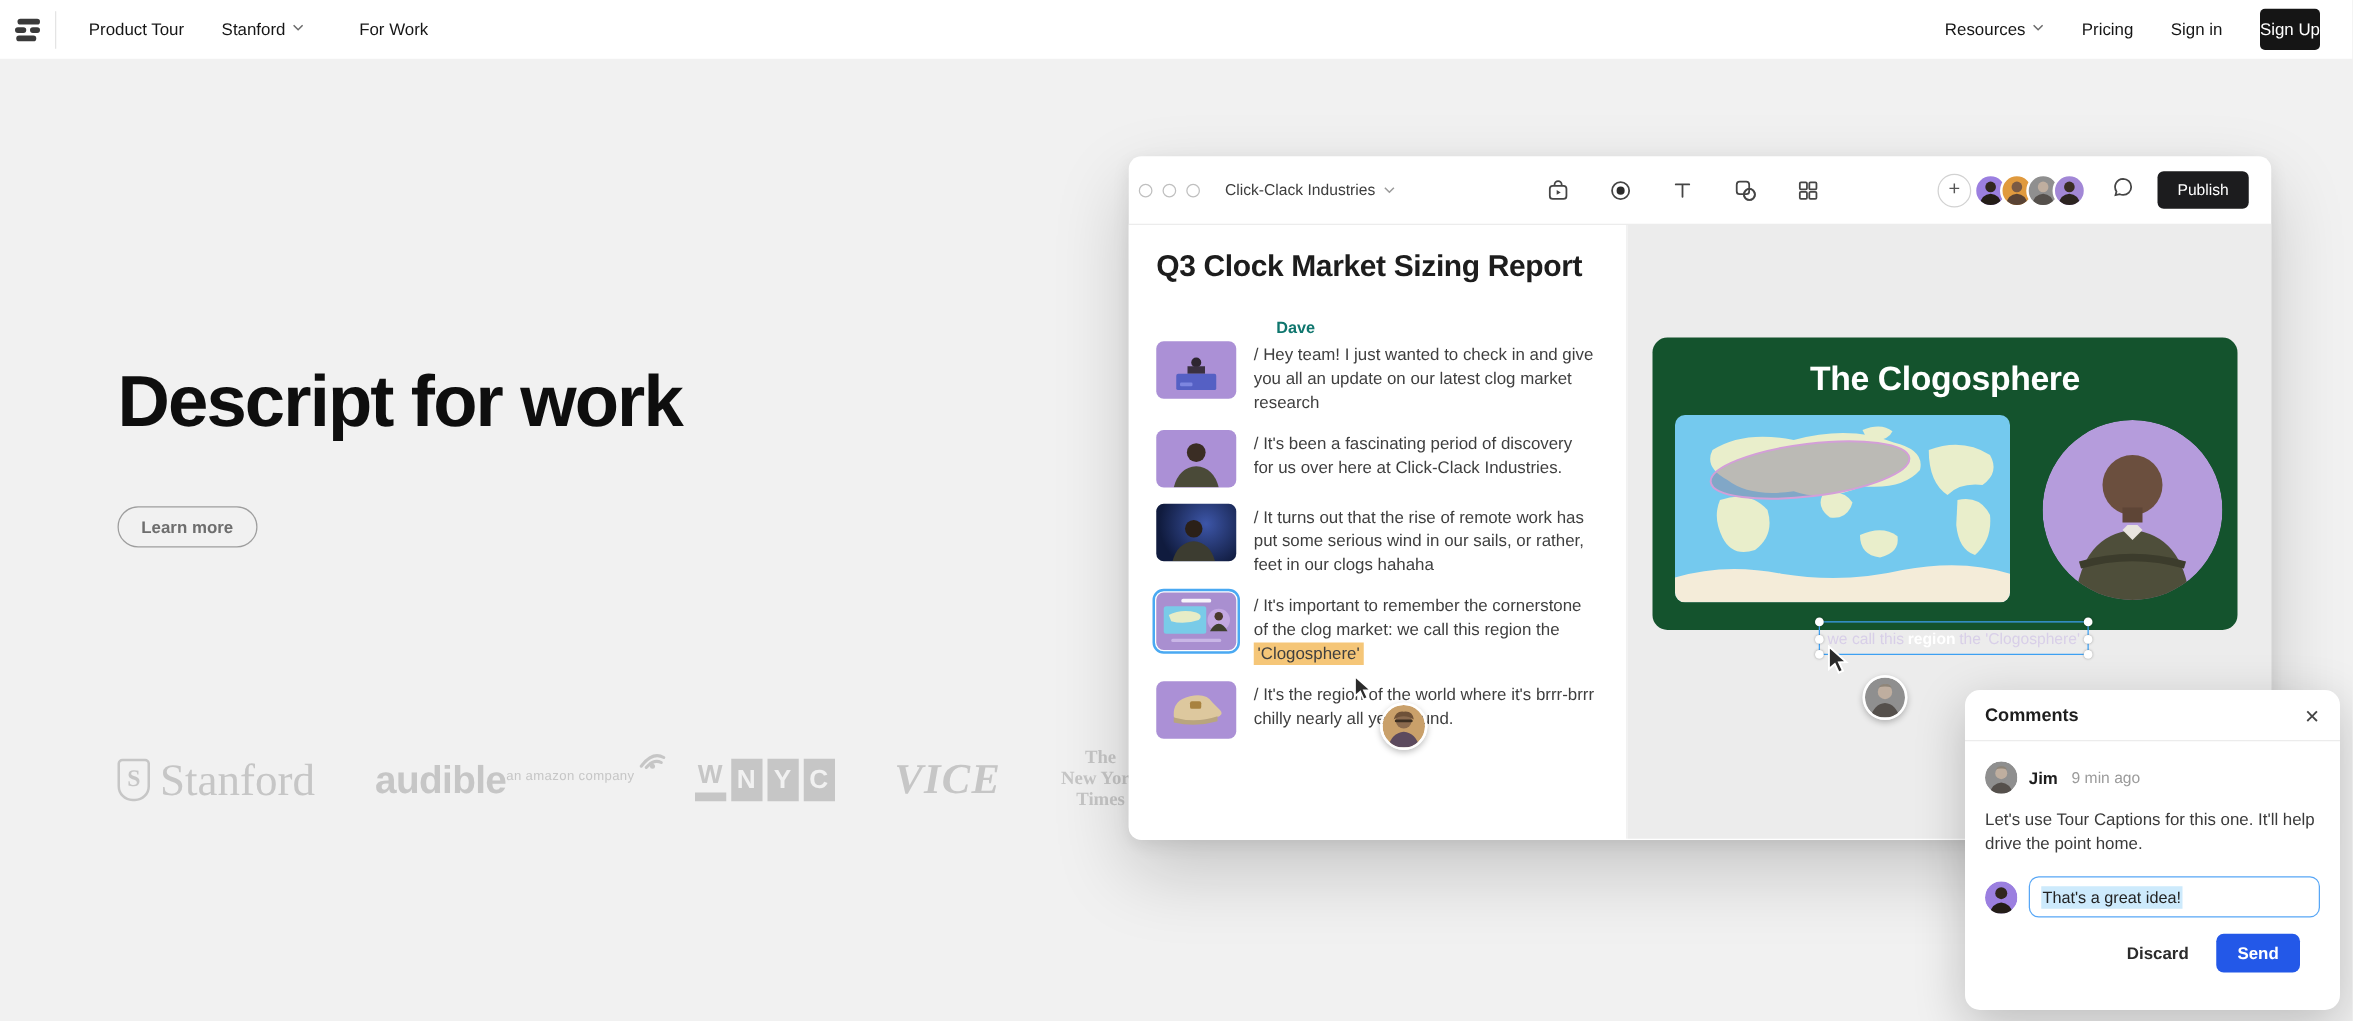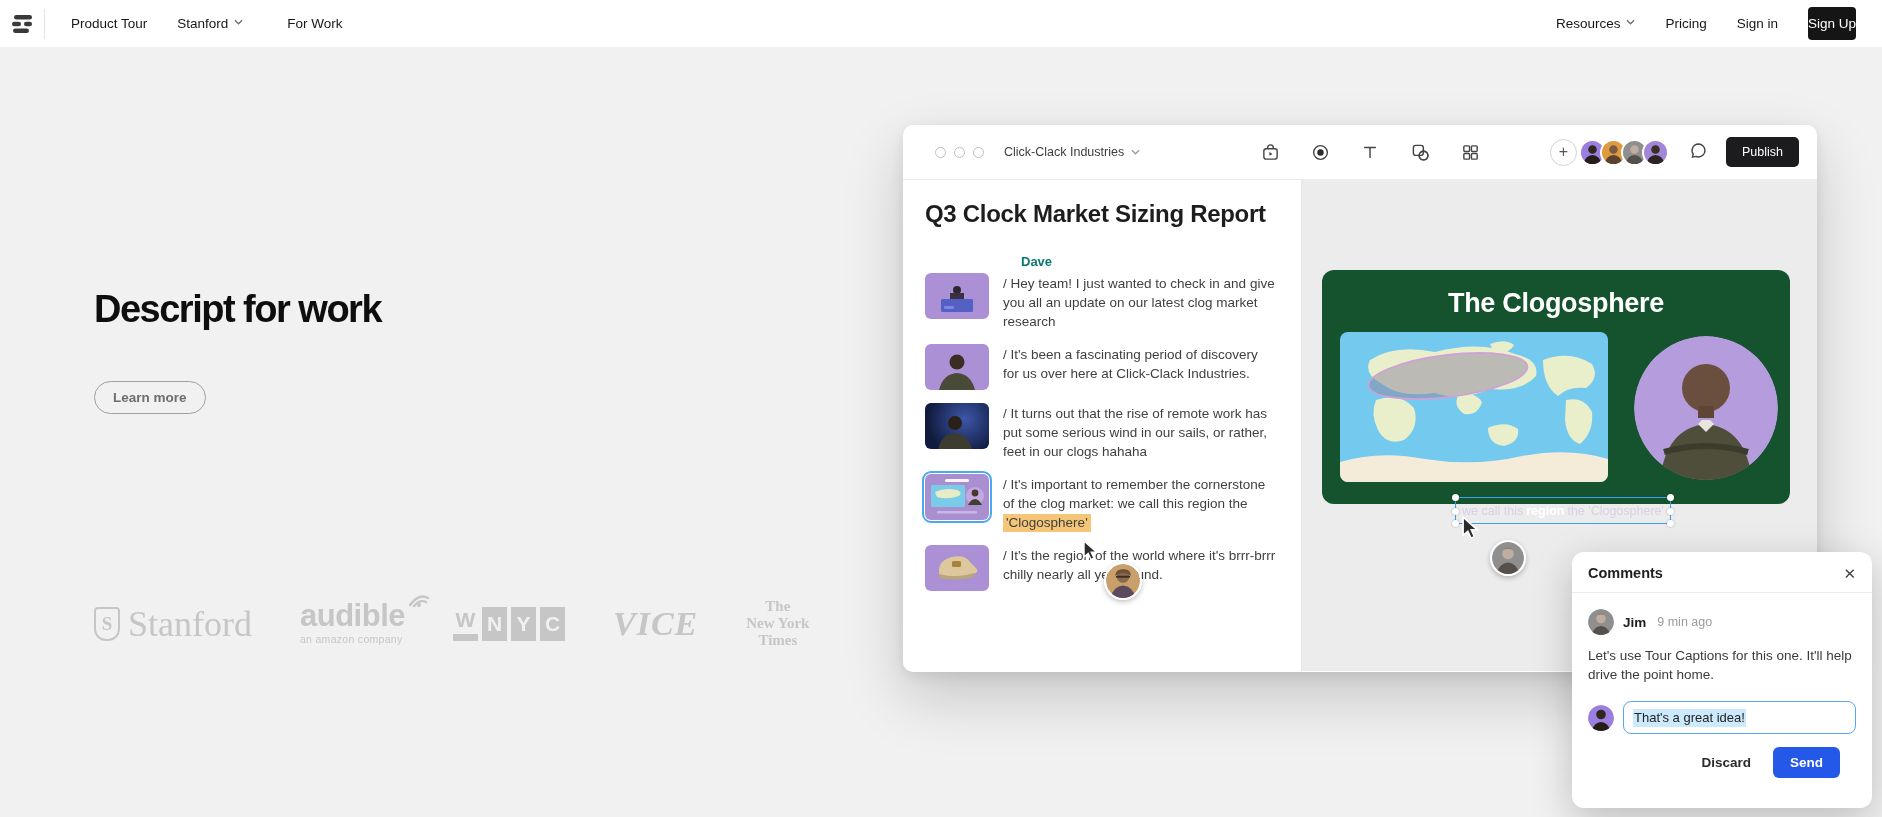--- a/index.html
+++ b/index.html
@@ -13,43 +13,43 @@
   .nav-right { margin-left:auto; }
   .brand { width:26px; height:26px; margin-right:8px; }
   .nav-divider { width:1px; height:30px; background:#e4e4e4; margin-right:26px; }
   .nav-item { font-size:13.5px; color:#161616; cursor:pointer; display:flex; align-items:center; gap:6px; white-space:nowrap; }
   .chev { width:9px; height:9px; display:inline-block; }
   .chev svg { display:block; }
   .signup-btn { background:#151515; color:#fff; font-size:13.5px; padding:9px 0; border-radius:4px; border:none; cursor:pointer; }
 
   
   .hero { position:absolute; left:94px; top:250px; width:680px; }
-  .hero h1 { margin-top:38px; font-size:38px; font-weight:700; letter-spacing:-1.5px; color:#0e0e0e; }
+  .hero h1 { margin-top:38px; font-size:58px; font-weight:700; letter-spacing:-1.5px; color:#0e0e0e; }
   .hero p { margin-top:24px; font-size:23.5px; line-height:34px; color:#8a8a8a; max-width:612px; }
   .cta { margin-top:50px; display:inline-block; background:transparent; border:1px solid #9e9e9e; border-radius:17px; padding:8px 18px; font-size:13.5px; font-weight:bold; color:#6e6e6e; cursor:pointer; }
 
   
   .logos { position:absolute; left:94px; top:598px; display:flex; align-items:center; gap:48px; color:#c6c6c6; }
   .logo { display:flex; align-items:center; gap:8px; }
   .logo-stanford { font-family:"Liberation Serif","DejaVu Serif",serif; font-size:36px; }
   .stanford-shield { width:26px; height:34px; border:2.5px solid #c6c6c6; border-radius:4px 4px 12px 12px; display:flex; align-items:center; justify-content:center; font-size:19px; font-weight:bold; font-family:"Liberation Serif",serif; }
-  .logo-audible { flex-direction:column; align-items:flex-start; gap:0; position:relative; }
+  .logo-audible { flex-direction:row; align-items:flex-start; gap:0; position:relative; }
   .audible-word { font-size:31px; font-weight:bold; letter-spacing:-0.5px; line-height:26px; }
   .audible-sub { font-size:10.5px; margin-top:4px; letter-spacing:0.3px; }
   .audible-arc { position:absolute; right:-26px; top:-12px; }
   .logo-wnyc { gap:4px; }
   .wnyc-tile { width:25px; height:34px; display:flex; align-items:center; justify-content:center; font-weight:bold; font-size:21px; }
   .wnyc-w { color:#c6c6c6; border-bottom:7px solid #c6c6c6; height:34px; }
   .wnyc-fill { background:#c6c6c6; color:#f1f1f1; }
   .logo-vice { font-family:"Liberation Serif","DejaVu Serif",serif; font-style:italic; font-weight:bold; font-size:34px; letter-spacing:1px; }
   .logo-nyt { flex-direction:column; gap:0; font-family:"Liberation Serif","DejaVu Serif",serif; font-weight:bold; line-height:17px; text-align:center; font-size:15px; }
 
   
   .window { position:absolute; left:903px; top:125px; width:914px; height:547px; background:#fff; border-radius:10px; box-shadow:0 25px 60px rgba(0,0,0,.18), 0 4px 14px rgba(0,0,0,.08); z-index:10; }
-  .topbar { height:55px; display:flex; align-items:center; padding:0 18px 0 32px; border-bottom:1px solid #ececec; }
+  .topbar { height:55px; display:flex; align-items:center; padding:0 18px 0 8px; border-bottom:1px solid #ececec; }
   .lights { display:flex; gap:8px; margin-right:20px; }
   .light { width:11px; height:11px; border-radius:50%; border:1.5px solid #bfbfbf; }
   .win-title { font-size:12.5px; color:#3d3d3d; display:flex; align-items:center; gap:7px; cursor:pointer; }
   .tool-icons { display:flex; align-items:center; gap:30px; margin-left:120px; }
   .tool-btn { width:20px; height:20px; display:flex; align-items:center; justify-content:center; cursor:pointer; color:#454545; }
   .topbar-right { margin-left:auto; display:flex; align-items:center; }
   .plus-btn { width:27px; height:27px; border-radius:50%; border:1px solid #d2d2d2; background:#fff; display:flex; align-items:center; justify-content:center; font-size:16px; color:#555; cursor:pointer; margin-right:8px; }
   .av-stack { display:flex; }
   .av { width:27px; height:27px; border-radius:50%; border:2px solid #fff; margin-left:-6px; overflow:hidden; position:relative; }
   .av svg { display:block; }

